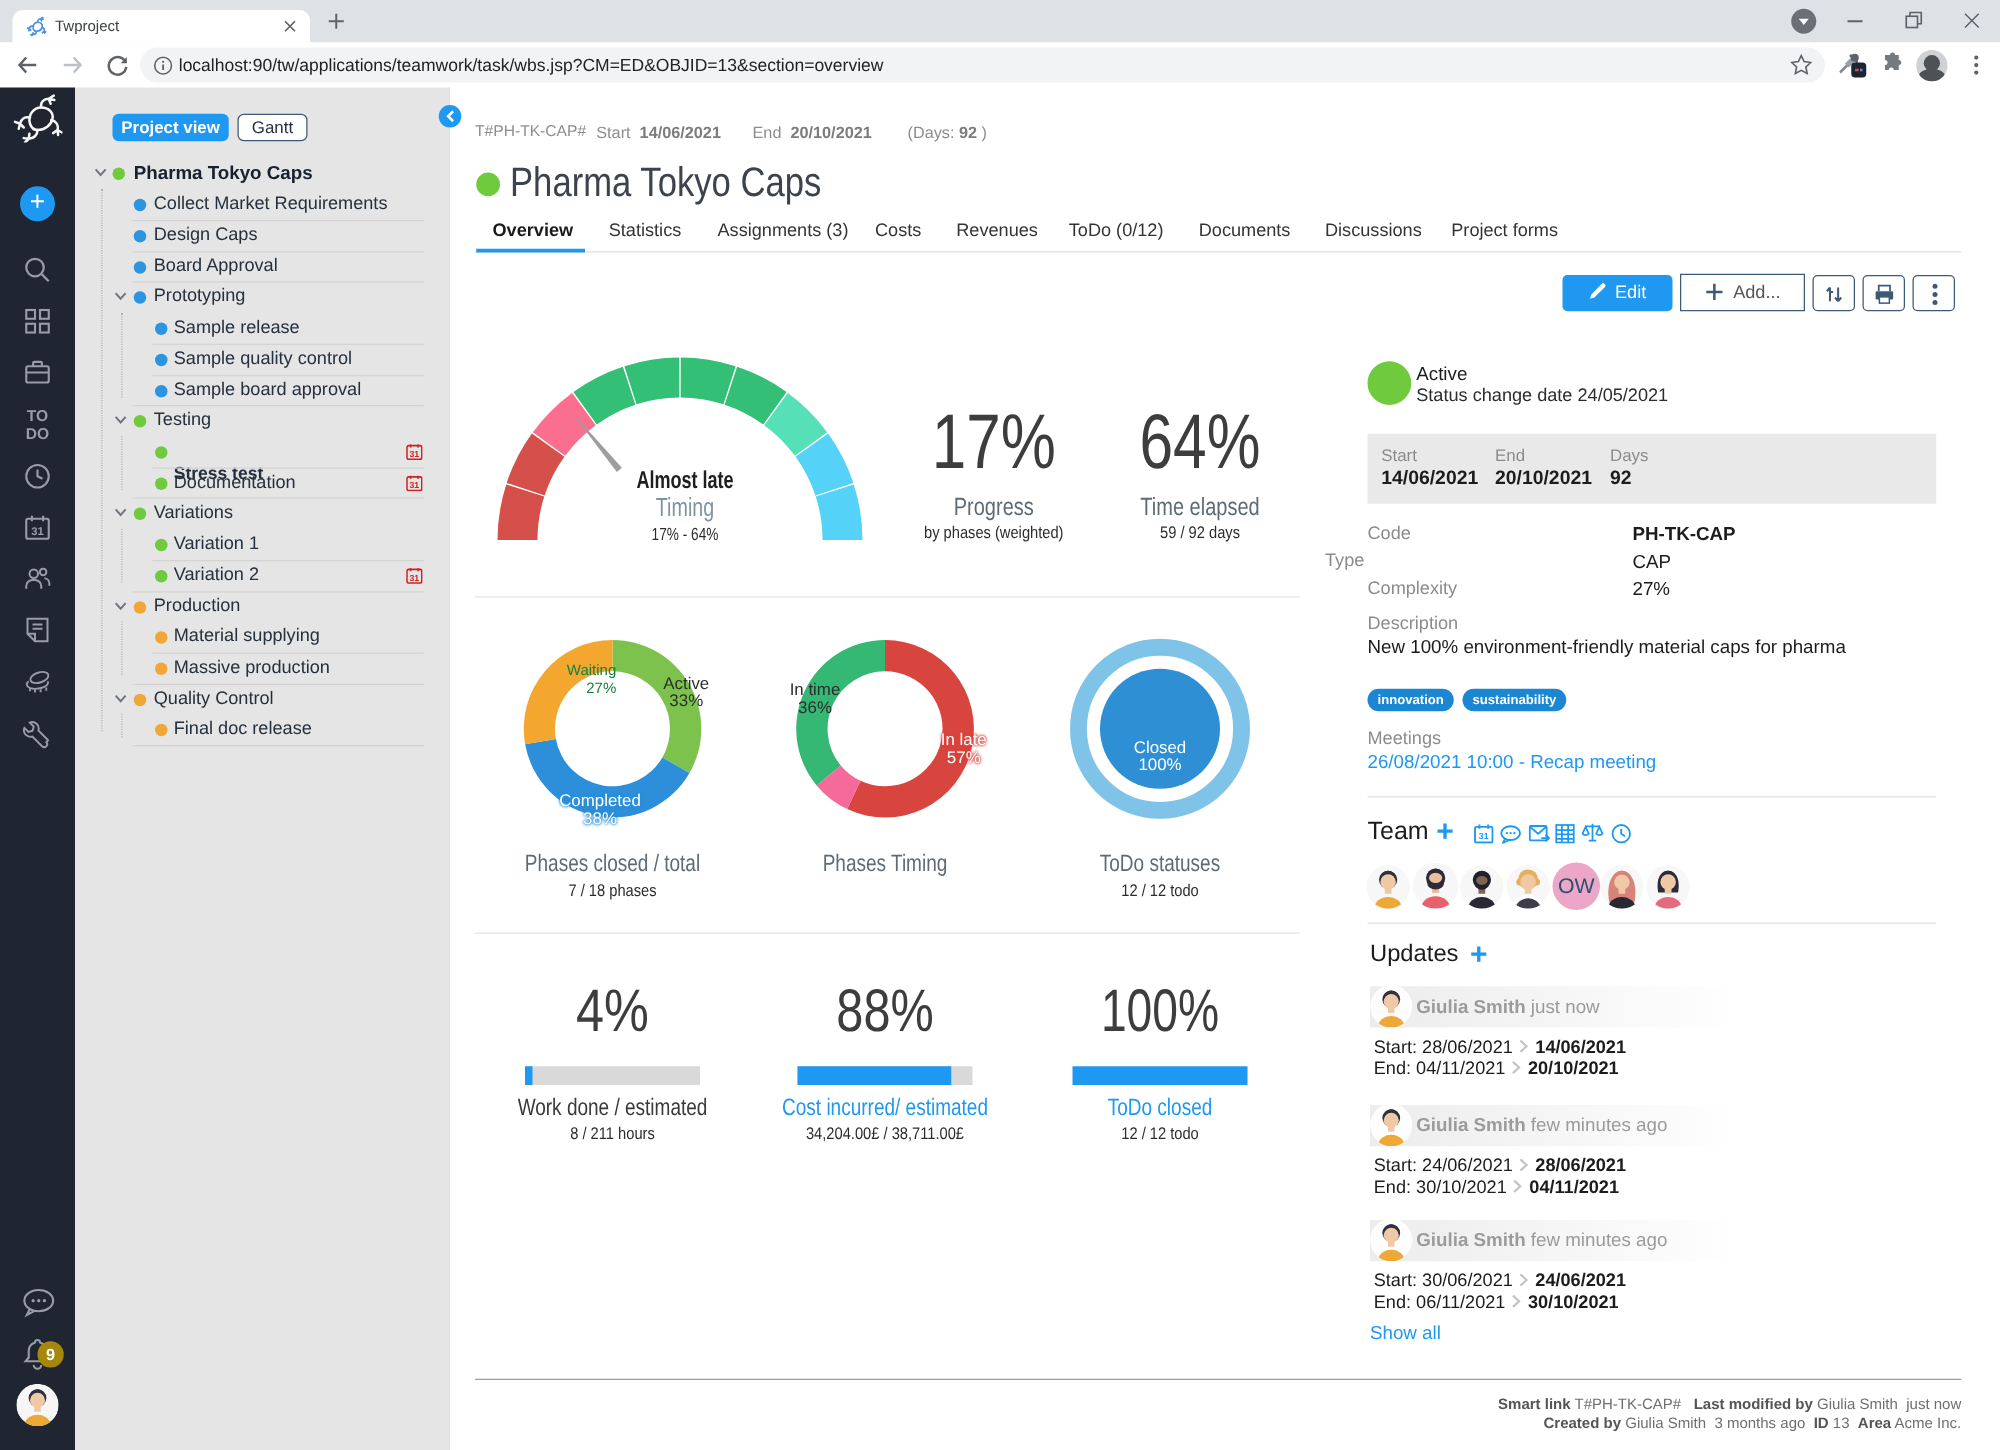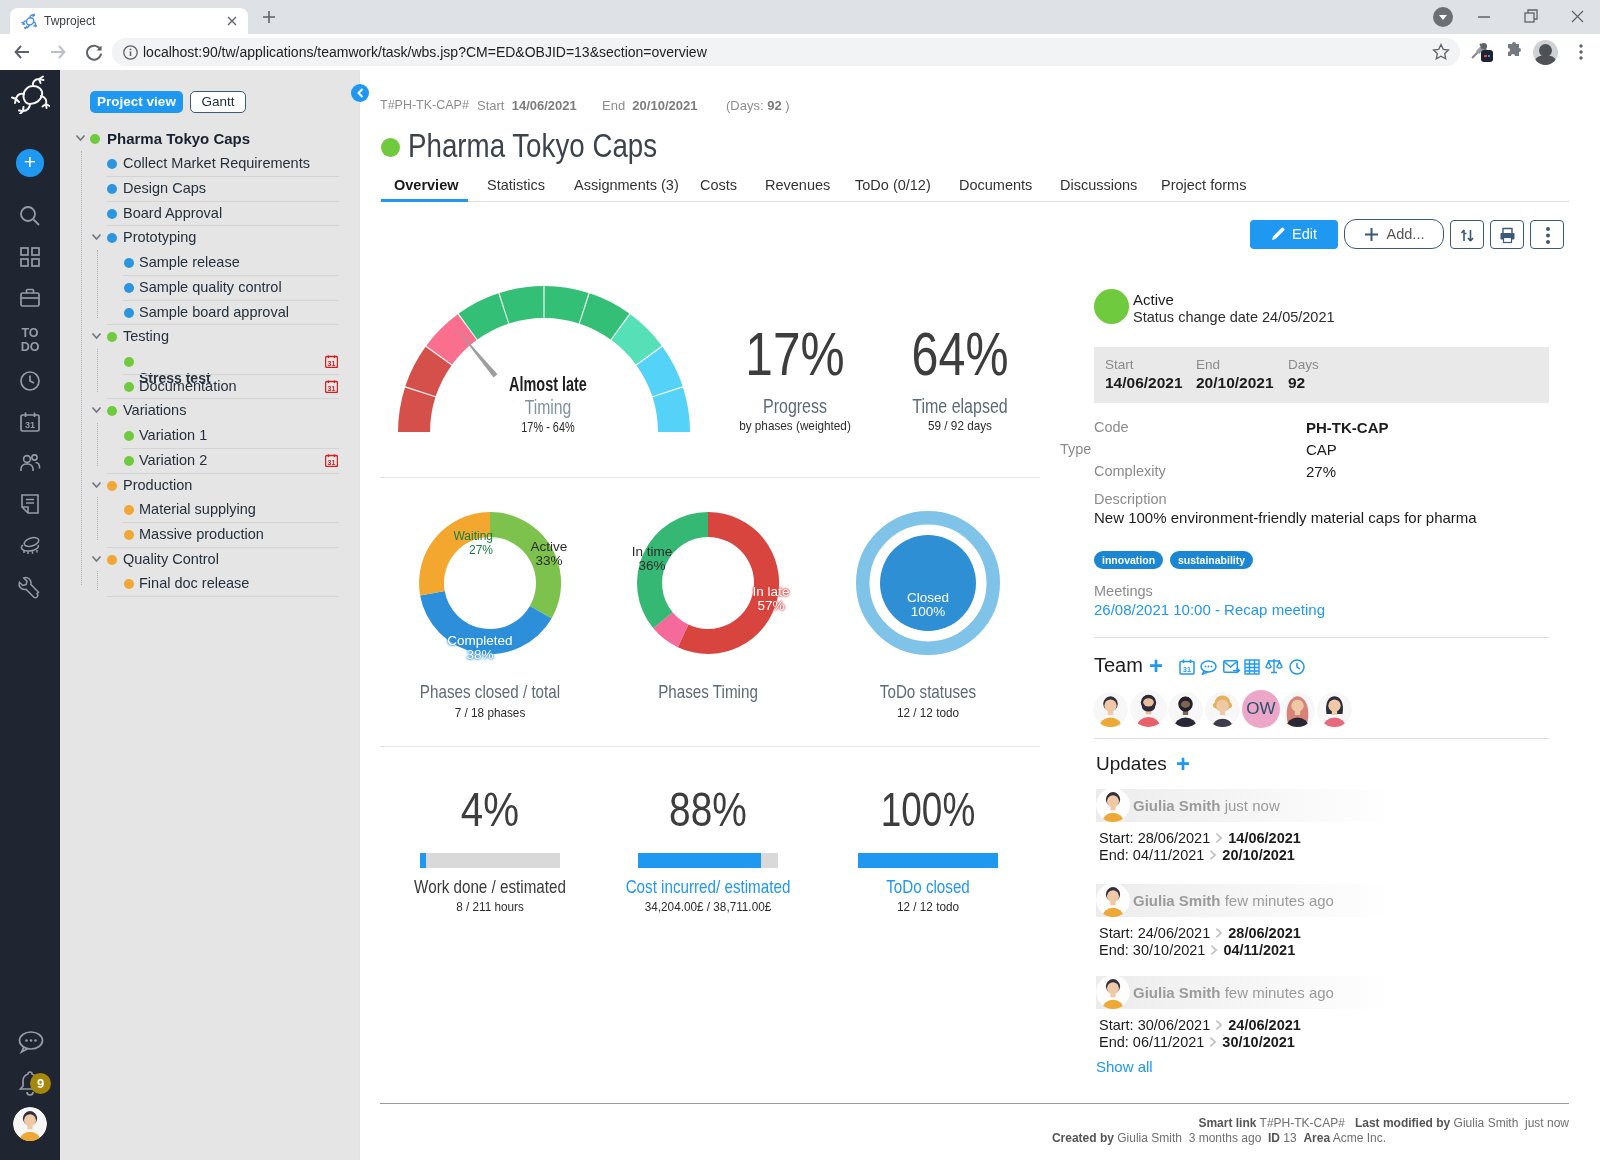--- a/index.html
+++ b/index.html
@@ -362,21 +362,21 @@
     <span class="tab-item abs" style="left:495px;top:107px;color:#333">ToDo (0/12)</span>
     <span class="tab-item abs" style="left:599px;top:107px;color:#333">Documents</span>
     <span class="tab-item abs" style="left:700px;top:107px;color:#333">Discussions</span>
     <span class="tab-item abs" style="left:801px;top:107px;color:#333">Project forms</span>
   <div class="abs" style="left:20px;top:131px;width:1189px;border-top:1px solid #e0e0e0"></div>
   <div class="abs" style="left:21px;top:129px;width:87px;border-top:3px solid #1e98f0"></div>
 
   <div class="abs" style="left:890px;top:150px;width:88px;height:29px;background:#1e98f0;border-radius:4px;color:#fff;font-size:14.5px;text-align:center;line-height:29px"><svg style="vertical-align:-2px;margin-right:7px" width="14" height="14" viewBox="0 0 14 14">
         <path d="M1 13 L2 9.5 L10.5 1 a1.4 1.4 0 0 1 2 0 l0.5 0.5 a1.4 1.4 0 0 1 0 2 L4.5 12 Z" fill="#fff"></path>
       </svg>Edit</div>
-  <div class="abs" style="left:984px;top:149px;width:100px;height:30px;background:#fff;border:1px solid #3c5a76;border-radius:12px;color:#555;font-size:14.5px;text-align:center;line-height:28px"><svg style="vertical-align:-3px;margin-right:8px" width="15" height="15" viewBox="0 0 15 15">
+  <div class="abs" style="left:984px;top:149px;width:100px;height:30px;background:#fff;border:1px solid #3c5a76;border-radius:0;color:#555;font-size:14.5px;text-align:center;line-height:28px"><svg style="vertical-align:-3px;margin-right:8px" width="15" height="15" viewBox="0 0 15 15">
         <path d="M7.5 1 V14 M1 7.5 H14" stroke="#3c5a76" stroke-width="2"></path>
       </svg>Add...</div>
   <div class="abs" style="left:1090px;top:150px;width:34px;height:29px;background:#fff;border:1px solid #3c5a76;border-radius:4px">
       <svg class="abs" style="left:8px;top:6px" width="17" height="17" viewBox="0 0 17 17">
         <g stroke="#3c5a76" stroke-width="1.6" fill="none">
           <path d="M5 14 V3 M5 3 L2.5 6 M5 6.5 L7.5 6.5"></path>
           <path d="M11.5 3 V14 M11.5 14 L9 11 M11.5 14 L14 11"></path>
         </g>
       </svg>
     </div>
@@ -688,14 +688,14 @@
 <div class="abs" style="left:773px;top:914px;font-size:15px;color:#9b9b9b"><b>Giulia Smith</b> few minutes ago</div>
 <div class="abs" style="left:739px;top:947px;font-size:14.5px;color:#1c1c1c">Start: 30/06/2021<svg style="vertical-align:-1px;margin:0 5px" width="8" height="12" viewBox="0 0 9 13">
         <path d="M1.5 1.5 L7 6.5 L1.5 11.5" fill="none" stroke="#c4c4c4" stroke-width="2"></path>
       </svg><b>24/06/2021</b></div>
 <div class="abs" style="left:739px;top:964px;font-size:14.5px;color:#1c1c1c">End: 06/11/2021<svg style="vertical-align:-1px;margin:0 5px" width="8" height="12" viewBox="0 0 9 13">
         <path d="M1.5 1.5 L7 6.5 L1.5 11.5" fill="none" stroke="#c4c4c4" stroke-width="2"></path>
       </svg><b>30/10/2021</b></div>
 <div class="abs" style="left:736px;top:988px;font-size:15px;color:#1e98f0">Show all</div>
 <div class="abs" style="left:20px;top:1033px;width:1189px;border-top:1px solid #9b9b9b"></div>
 <div class="abs" style="left:509px;top:1046px;width:700px;text-align:right;font-size:12px;color:#6f6f6f"><b style="color:#555">Smart link</b> T#PH-TK-CAP#&nbsp;&nbsp;&nbsp;<b style="color:#555">Last modified by</b> Giulia Smith&nbsp; just now</div>
-<div class="abs" style="left:509px;top:1061px;width:700px;text-align:center;font-size:12px;color:#6f6f6f"><b style="color:#555">Created by</b> Giulia Smith&nbsp; 3 months ago&nbsp;&nbsp;<b style="color:#555">ID</b> 13&nbsp;&nbsp;<b style="color:#555">Area</b> Acme Inc.</div>
+<div class="abs" style="left:509px;top:1061px;width:700px;text-align:right;font-size:12px;color:#6f6f6f"><b style="color:#555">Created by</b> Giulia Smith&nbsp; 3 months ago&nbsp;&nbsp;<b style="color:#555">ID</b> 13&nbsp;&nbsp;<b style="color:#555">Area</b> Acme Inc.</div>
 </div>
 
 </body></html>

